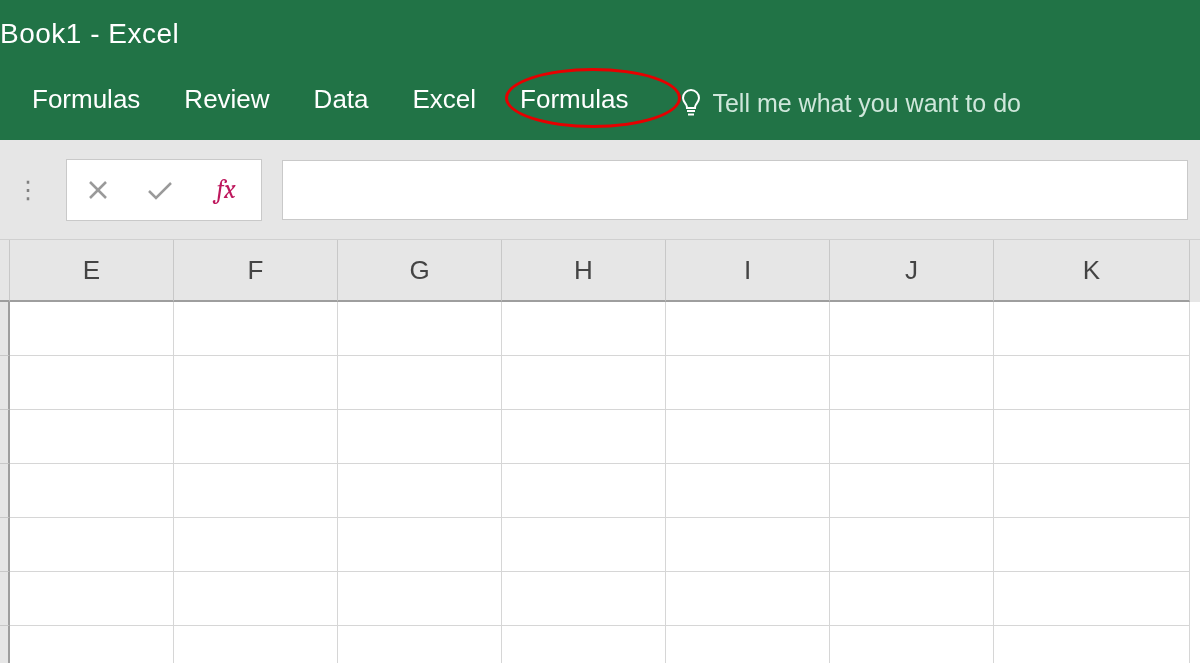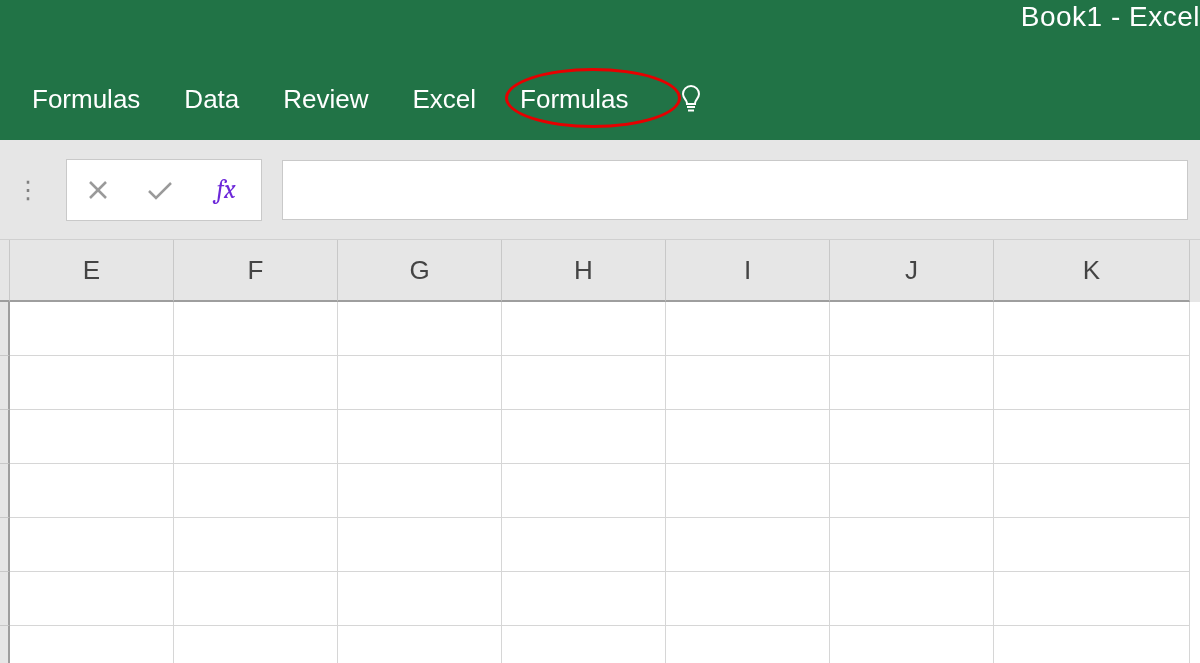--- a/index.html
+++ b/index.html
@@ -16,34 +16,33 @@
   .titleband {
     height: 140px;
     background: #217346;
     color: #fff;
     font-size: 26px;
     position: relative;
     box-sizing: border-box;
   }
   .titleband .title {
     position: absolute;
-    top: 1px;
+    top: 18px;
     left: 0;
     right: 0;
-    text-align: right;
+    text-align: left;
     font-size: 28px;
     letter-spacing: .5px;
-    padding-left: 28px;
   }
   .titleband .tabs {
     position: absolute;
     bottom: 22px;
     left: 10px;
     display: flex;
-    align-items: center;
+    align-items: flex-end;
   }
   .titleband .tab {
     padding: 0 22px;
     line-height: 38px;
     font-size: 26px;
     cursor: default;
     white-space: nowrap;
     position: relative;
   }
   
@@ -97,21 +96,21 @@
     display: flex;
     align-items: center;
     justify-content: center;
     color: #9a9a9a;
     font-size: 26px;
   }
   .btnbox .fx {
     width: 70px;
     font-family: "Cambria", "Times New Roman", serif;
     font-style: italic;
-    color: #6d28d9;
+    color: #be185d;
     font-size: 26px;
     display: flex;
     align-items: center;
     justify-content: center;
   }
   .formula-input {
     flex: 1 1 auto;
     height: 60px;
     background: #fff;
     border: 1px solid #c9c9c9;
@@ -173,31 +172,32 @@
 
 </style>
 </head>
 <body>
 
 <div class="titleband">
   <div class="title">Book1  -  Excel</div>
 
   <div class="tabs">
     <div class="tab">Formulas</div>
+    <div class="tab">Review</div>
     <div class="tab">Data</div>
-    <div class="tab">Review</div>
     <div class="tab">Excel</div>
     <div class="tab">Formulas</div>
 
     <div class="tellme">
       <svg width="22" height="30" viewBox="0 0 22 30">
         <path fill="none" stroke="#ffffff" stroke-width="2" d="M11 2a8 8 0 0 0-8 8c0 3 1.8 4.8 3 6.5.8 1.2 1 2 1 3.5h8c0-1.5.2-2.3 1-3.5 1.2-1.7 3-3.5 3-6.5a8 8 0 0 0-8-8z"></path>
         <line x1="7" y1="23" x2="15" y2="23" stroke="#ffffff" stroke-width="2"></line>
         <line x1="8" y1="26.5" x2="14" y2="26.5" stroke="#ffffff" stroke-width="2"></line>
       </svg>
+      <span>Tell me what you want to do</span>
     </div>
   </div>
 
   <div class="highlight-ellipse"></div>
 </div>
 
 <div class="fbar-strip">
   <div class="dots3">⋮</div>
 
   <div class="btnbox">

